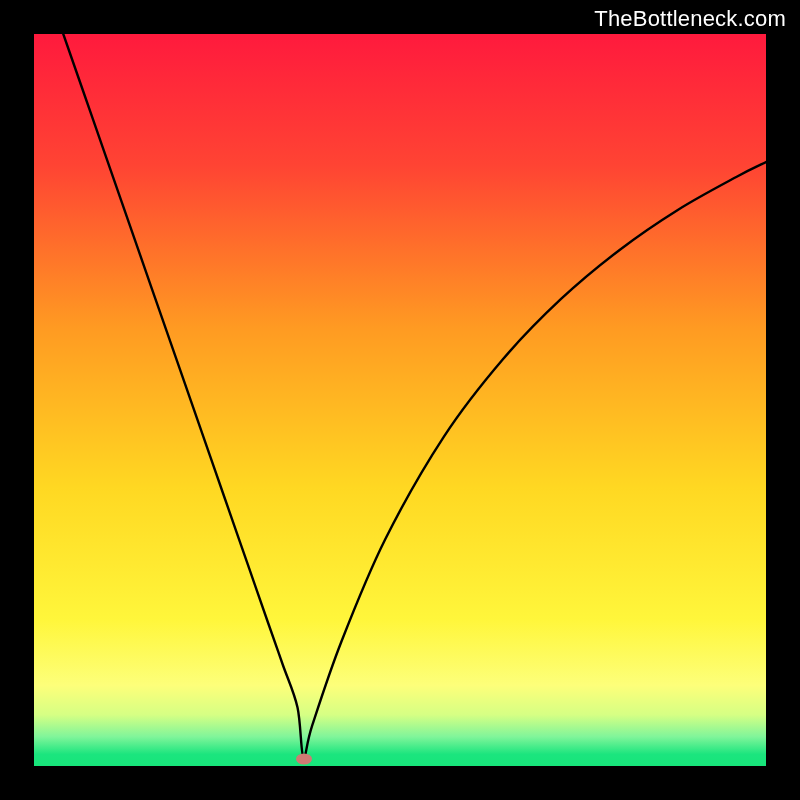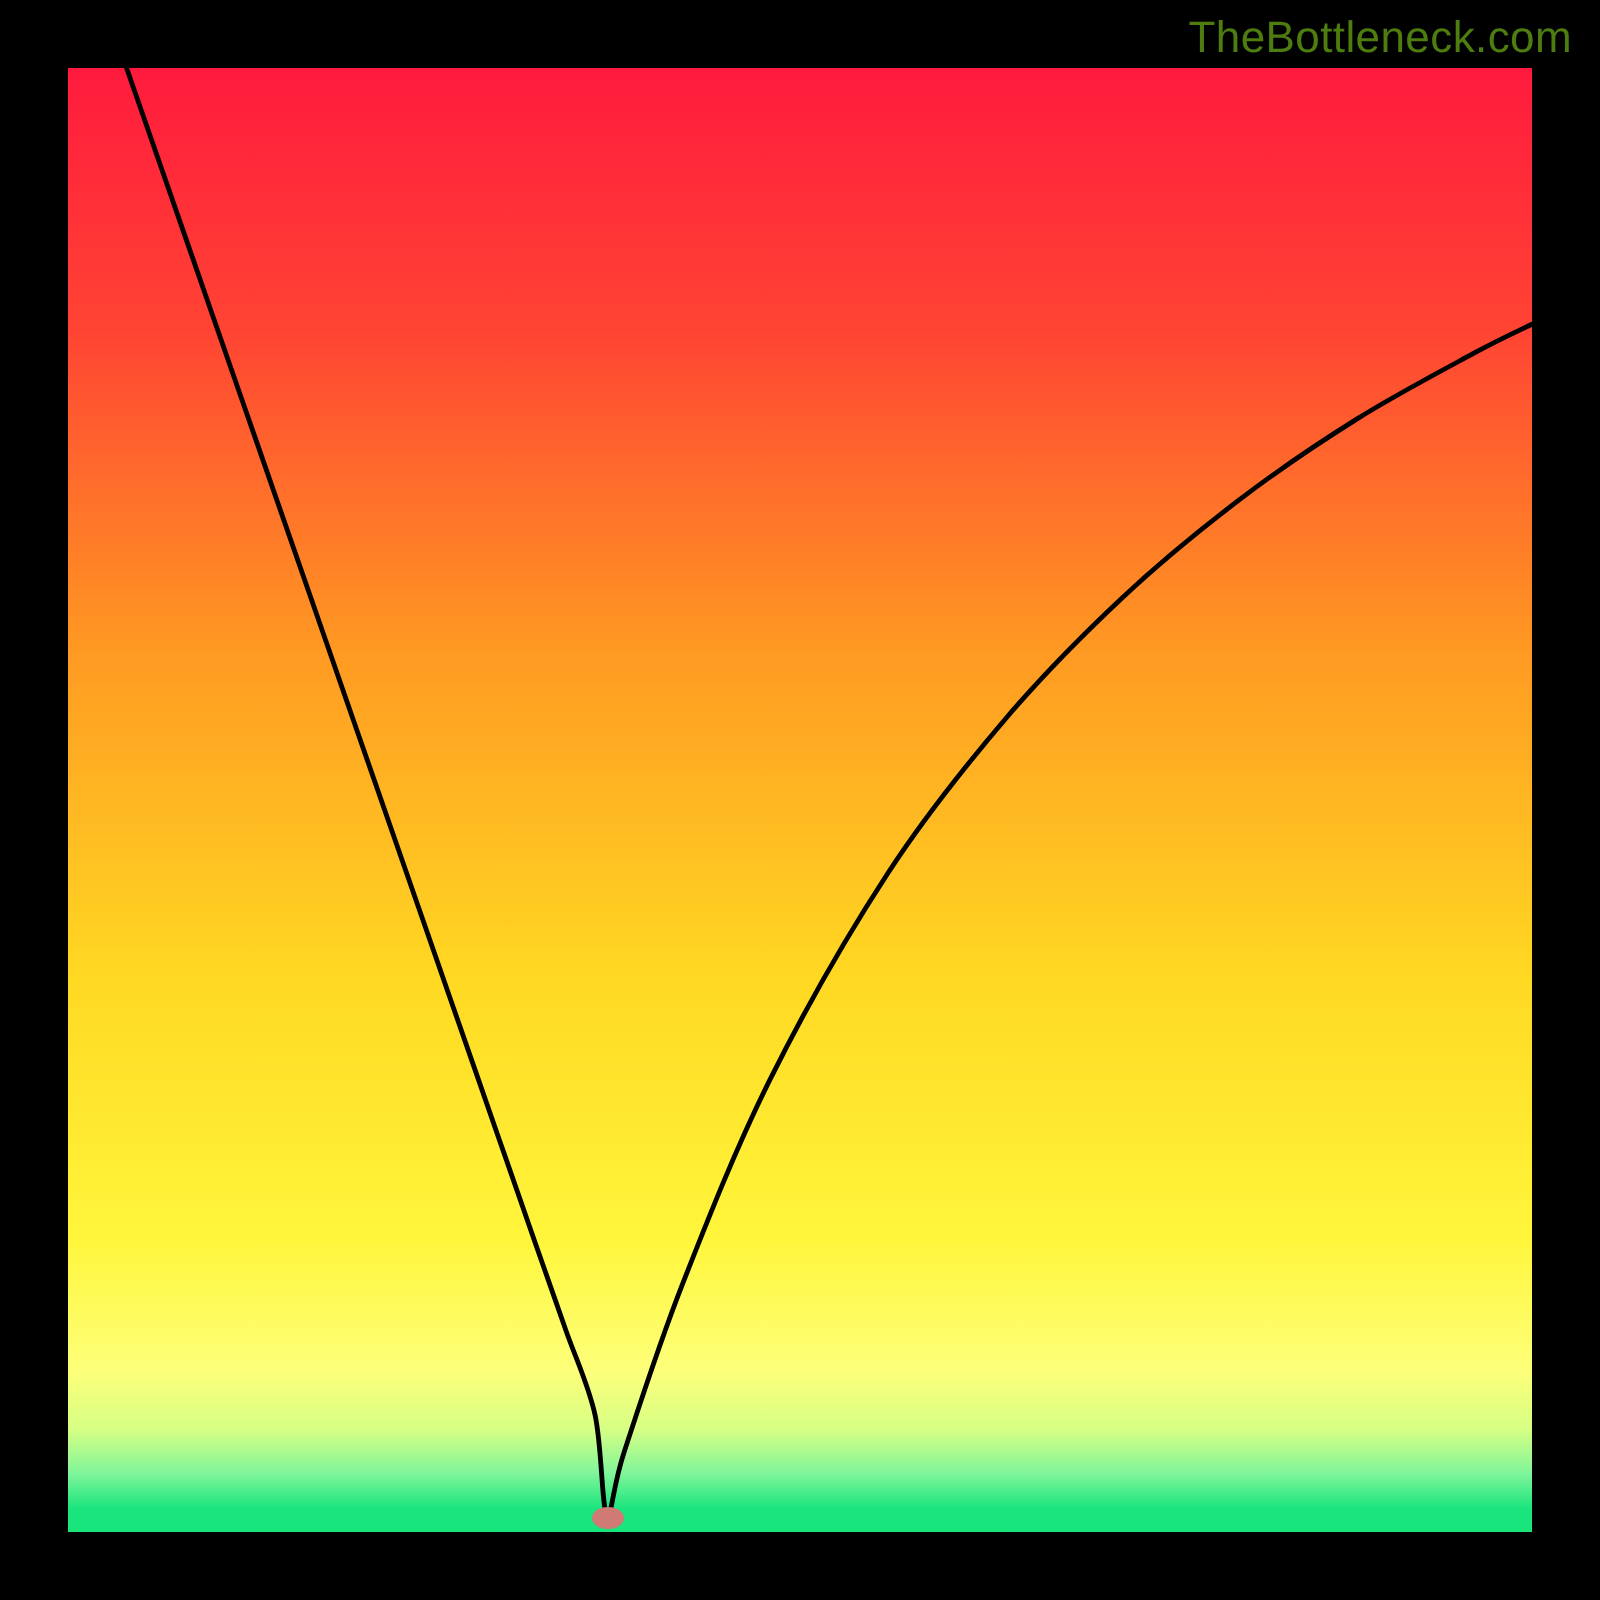--- a/index.html
+++ b/index.html
@@ -35,21 +35,21 @@
     width: 16px;
     height: 11px;
     border-radius: 50%;
     transform: translate(-50%, -50%);
     pointer-events: none;
   }
   .watermark {
     position: absolute;
     top: 6px;
     right: 14px;
-    color: #4d7c0f;
+    color: #ffffff;
     font-size: 22px;
     font-weight: 500;
     letter-spacing: 0.2px;
   }
 </style>
 </head>
 <body>
 
 <div class="frame">
   <svg class="gradient" viewBox="0 0 732 732" preserveAspectRatio="none">

